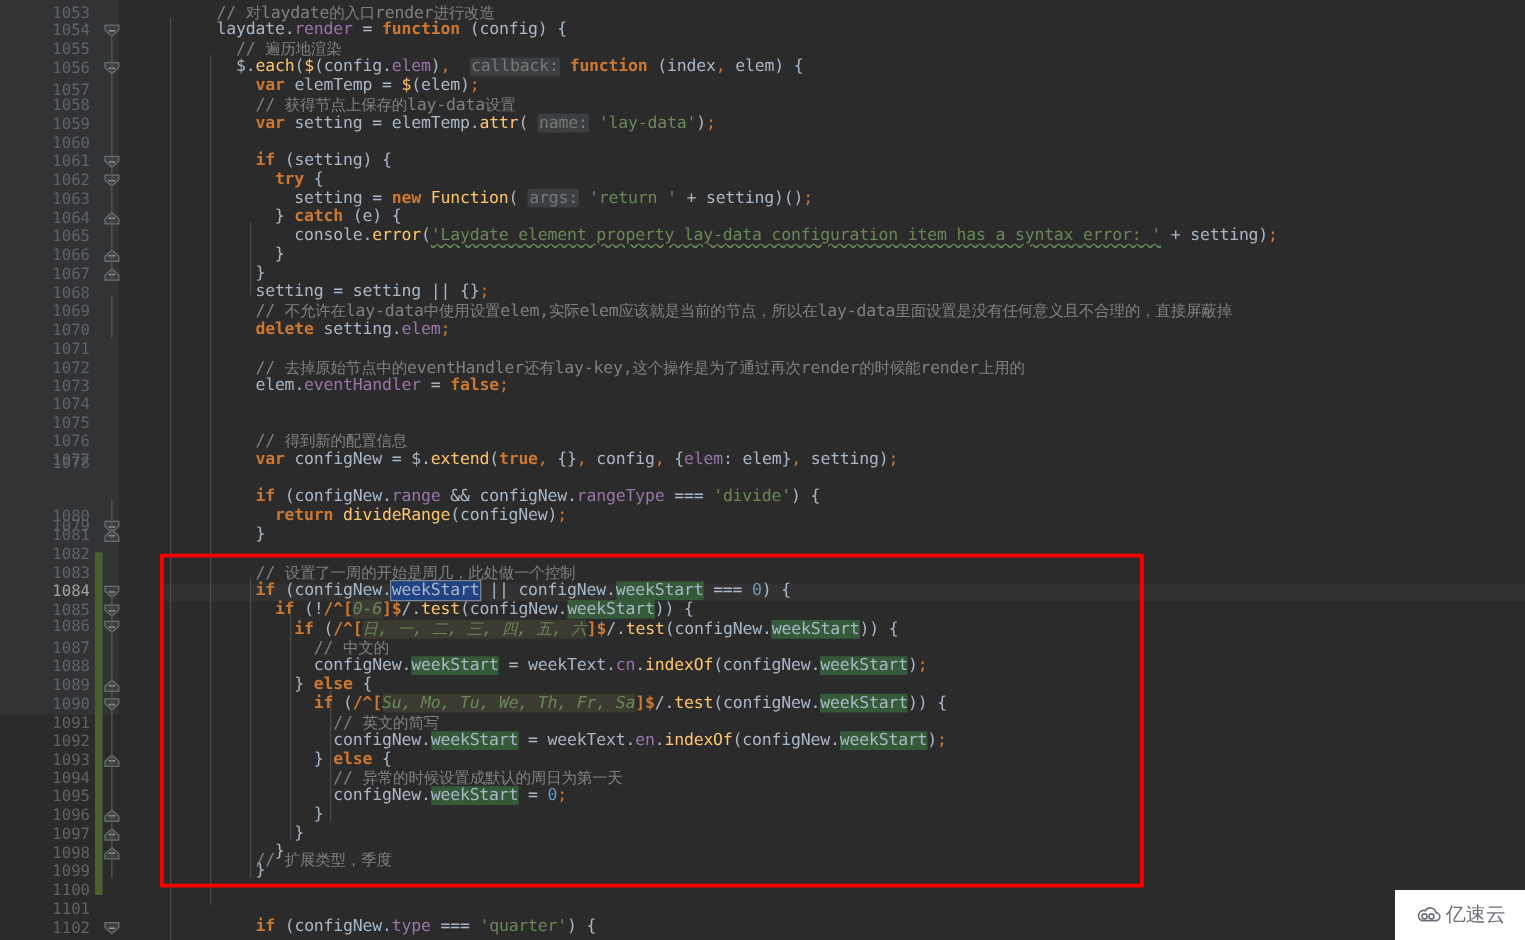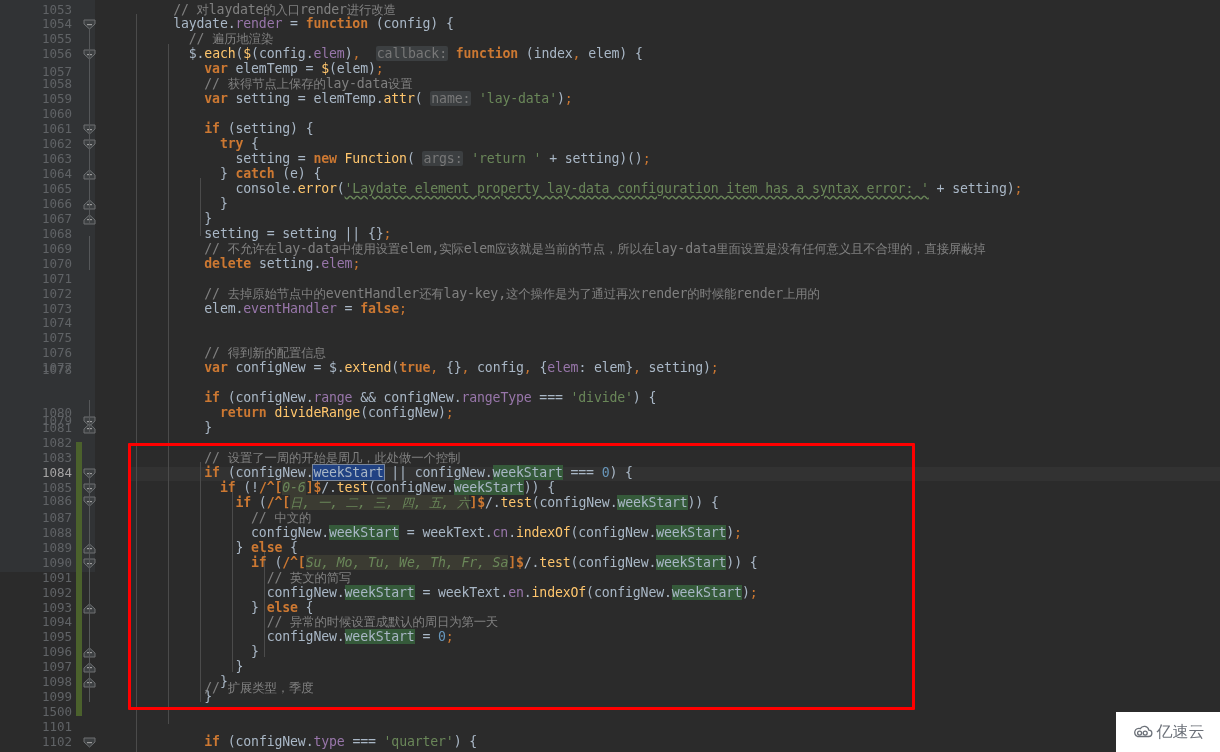--- a/index.html
+++ b/index.html
@@ -437,21 +437,21 @@
           <svg width="13" height="11" viewBox="0 0 13 11">
             <path d="M6.5 1 L12 6 v4 H1 V6 z" fill="#3c3f41" stroke="#6e7173" stroke-width="1"></path>
             <rect x="4" y="5" width="5" height="1.2" fill="#9a9a9a"></rect>
           </svg>
         </span>
       </div>
       <div class="row-gutter" style="top: 690.2px;">
         <span class="lineno">1099</span>
       </div>
       <div class="row-gutter" style="top: 705.15px;">
-        <span class="lineno">1500</span>
+        <span class="lineno">1100</span>
       </div>
       <div class="row-gutter" style="top: 720.1px;">
         <span class="lineno">1101</span>
       </div>
       <div class="row-gutter" style="top: 735.05px;">
         <span class="lineno">1102</span>
         <span class="fold">
           <svg width="13" height="11" viewBox="0 0 13 11">
             <path d="M1 1 h11 v4 l-5.5 5 L1 5 z" fill="#3c3f41" stroke="#6e7173" stroke-width="1"></path>
             <rect x="4" y="5" width="5" height="1.2" fill="#9a9a9a"></rect>

